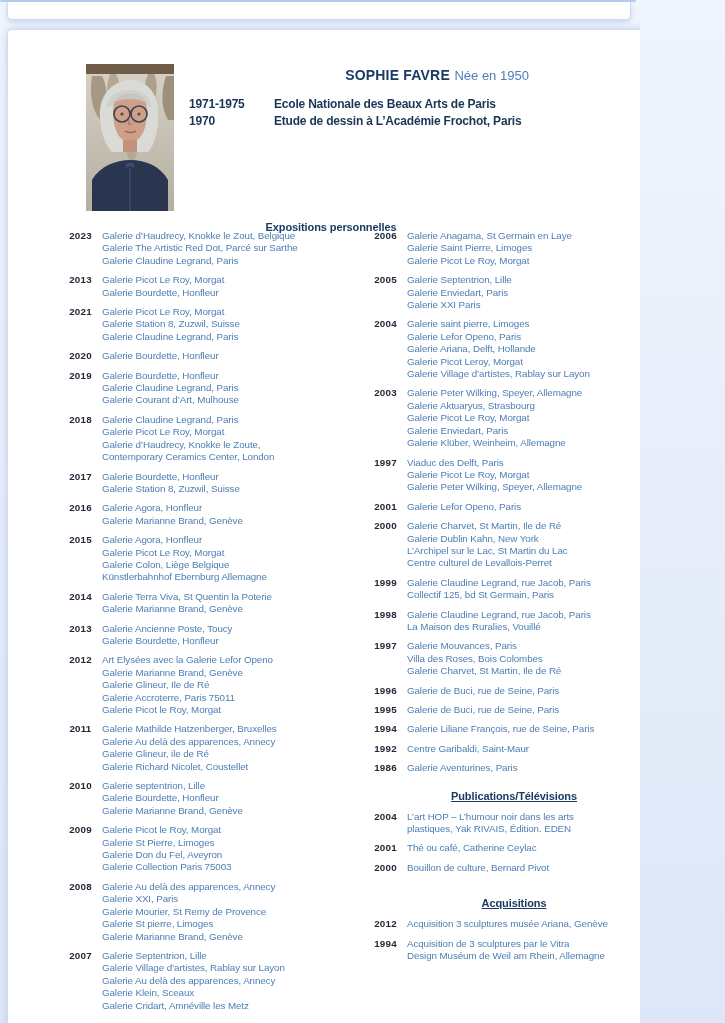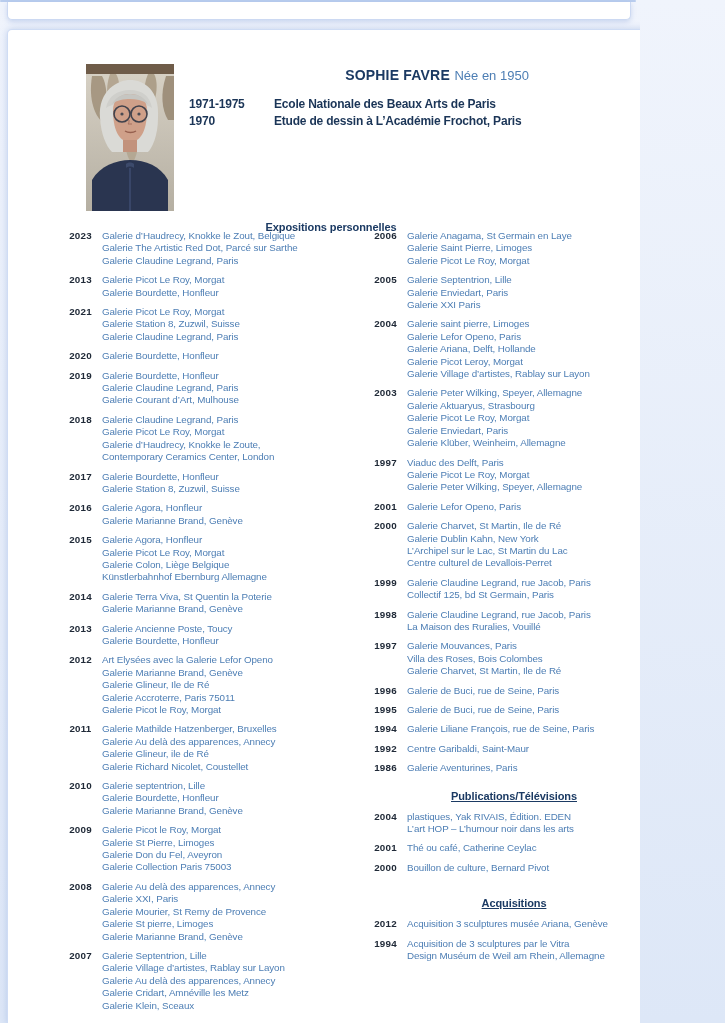--- a/index.html
+++ b/index.html
@@ -231,22 +231,22 @@
               <div class="line">Galerie St pierre, Limoges</div>
               <div class="line">Galerie Marianne Brand, Genève</div>
             </div>
           </div>
           <div class="group">
             <div class="year">2007</div>
             <div class="lines">
               <div class="line">Galerie Septentrion, Lille</div>
               <div class="line">Galerie Village d’artistes, Rablay sur Layon</div>
               <div class="line">Galerie Au delà des apparences, Annecy</div>
+              <div class="line">Galerie Klein, Sceaux</div>
               <div class="line">Galerie Cridart, Amnéville les Metz</div>
-              <div class="line">Galerie Klein, Sceaux</div>
             </div>
           </div>
         </div>
       <div class="col col-right">
         <div id="expo-right">
             <div class="group">
               <div class="year">2006</div>
               <div class="lines">
                 <div class="line">Galerie Anagama, St Germain en Laye</div>
                 <div class="line">Galerie Saint Pierre, Limoges</div>
@@ -355,22 +355,22 @@
               <div class="lines">
                 <div class="line">Galerie Aventurines, Paris</div>
               </div>
             </div>
           </div>
         <div class="section-title sub-title">Publications/Télévisions</div>
         <div id="pub-items">
             <div class="group">
               <div class="year">2004</div>
               <div class="lines">
+                <div class="line">L’art HOP – L’humour noir dans les arts</div>
                 <div class="line">plastiques, Yak RIVAIS, Édition. EDEN</div>
-                <div class="line">L’art HOP – L’humour noir dans les arts</div>
               </div>
             </div>
             <div class="group">
               <div class="year">2001</div>
               <div class="lines">
                 <div class="line">Thé ou café, Catherine Ceylac</div>
               </div>
             </div>
             <div class="group">
               <div class="year">2000</div>

